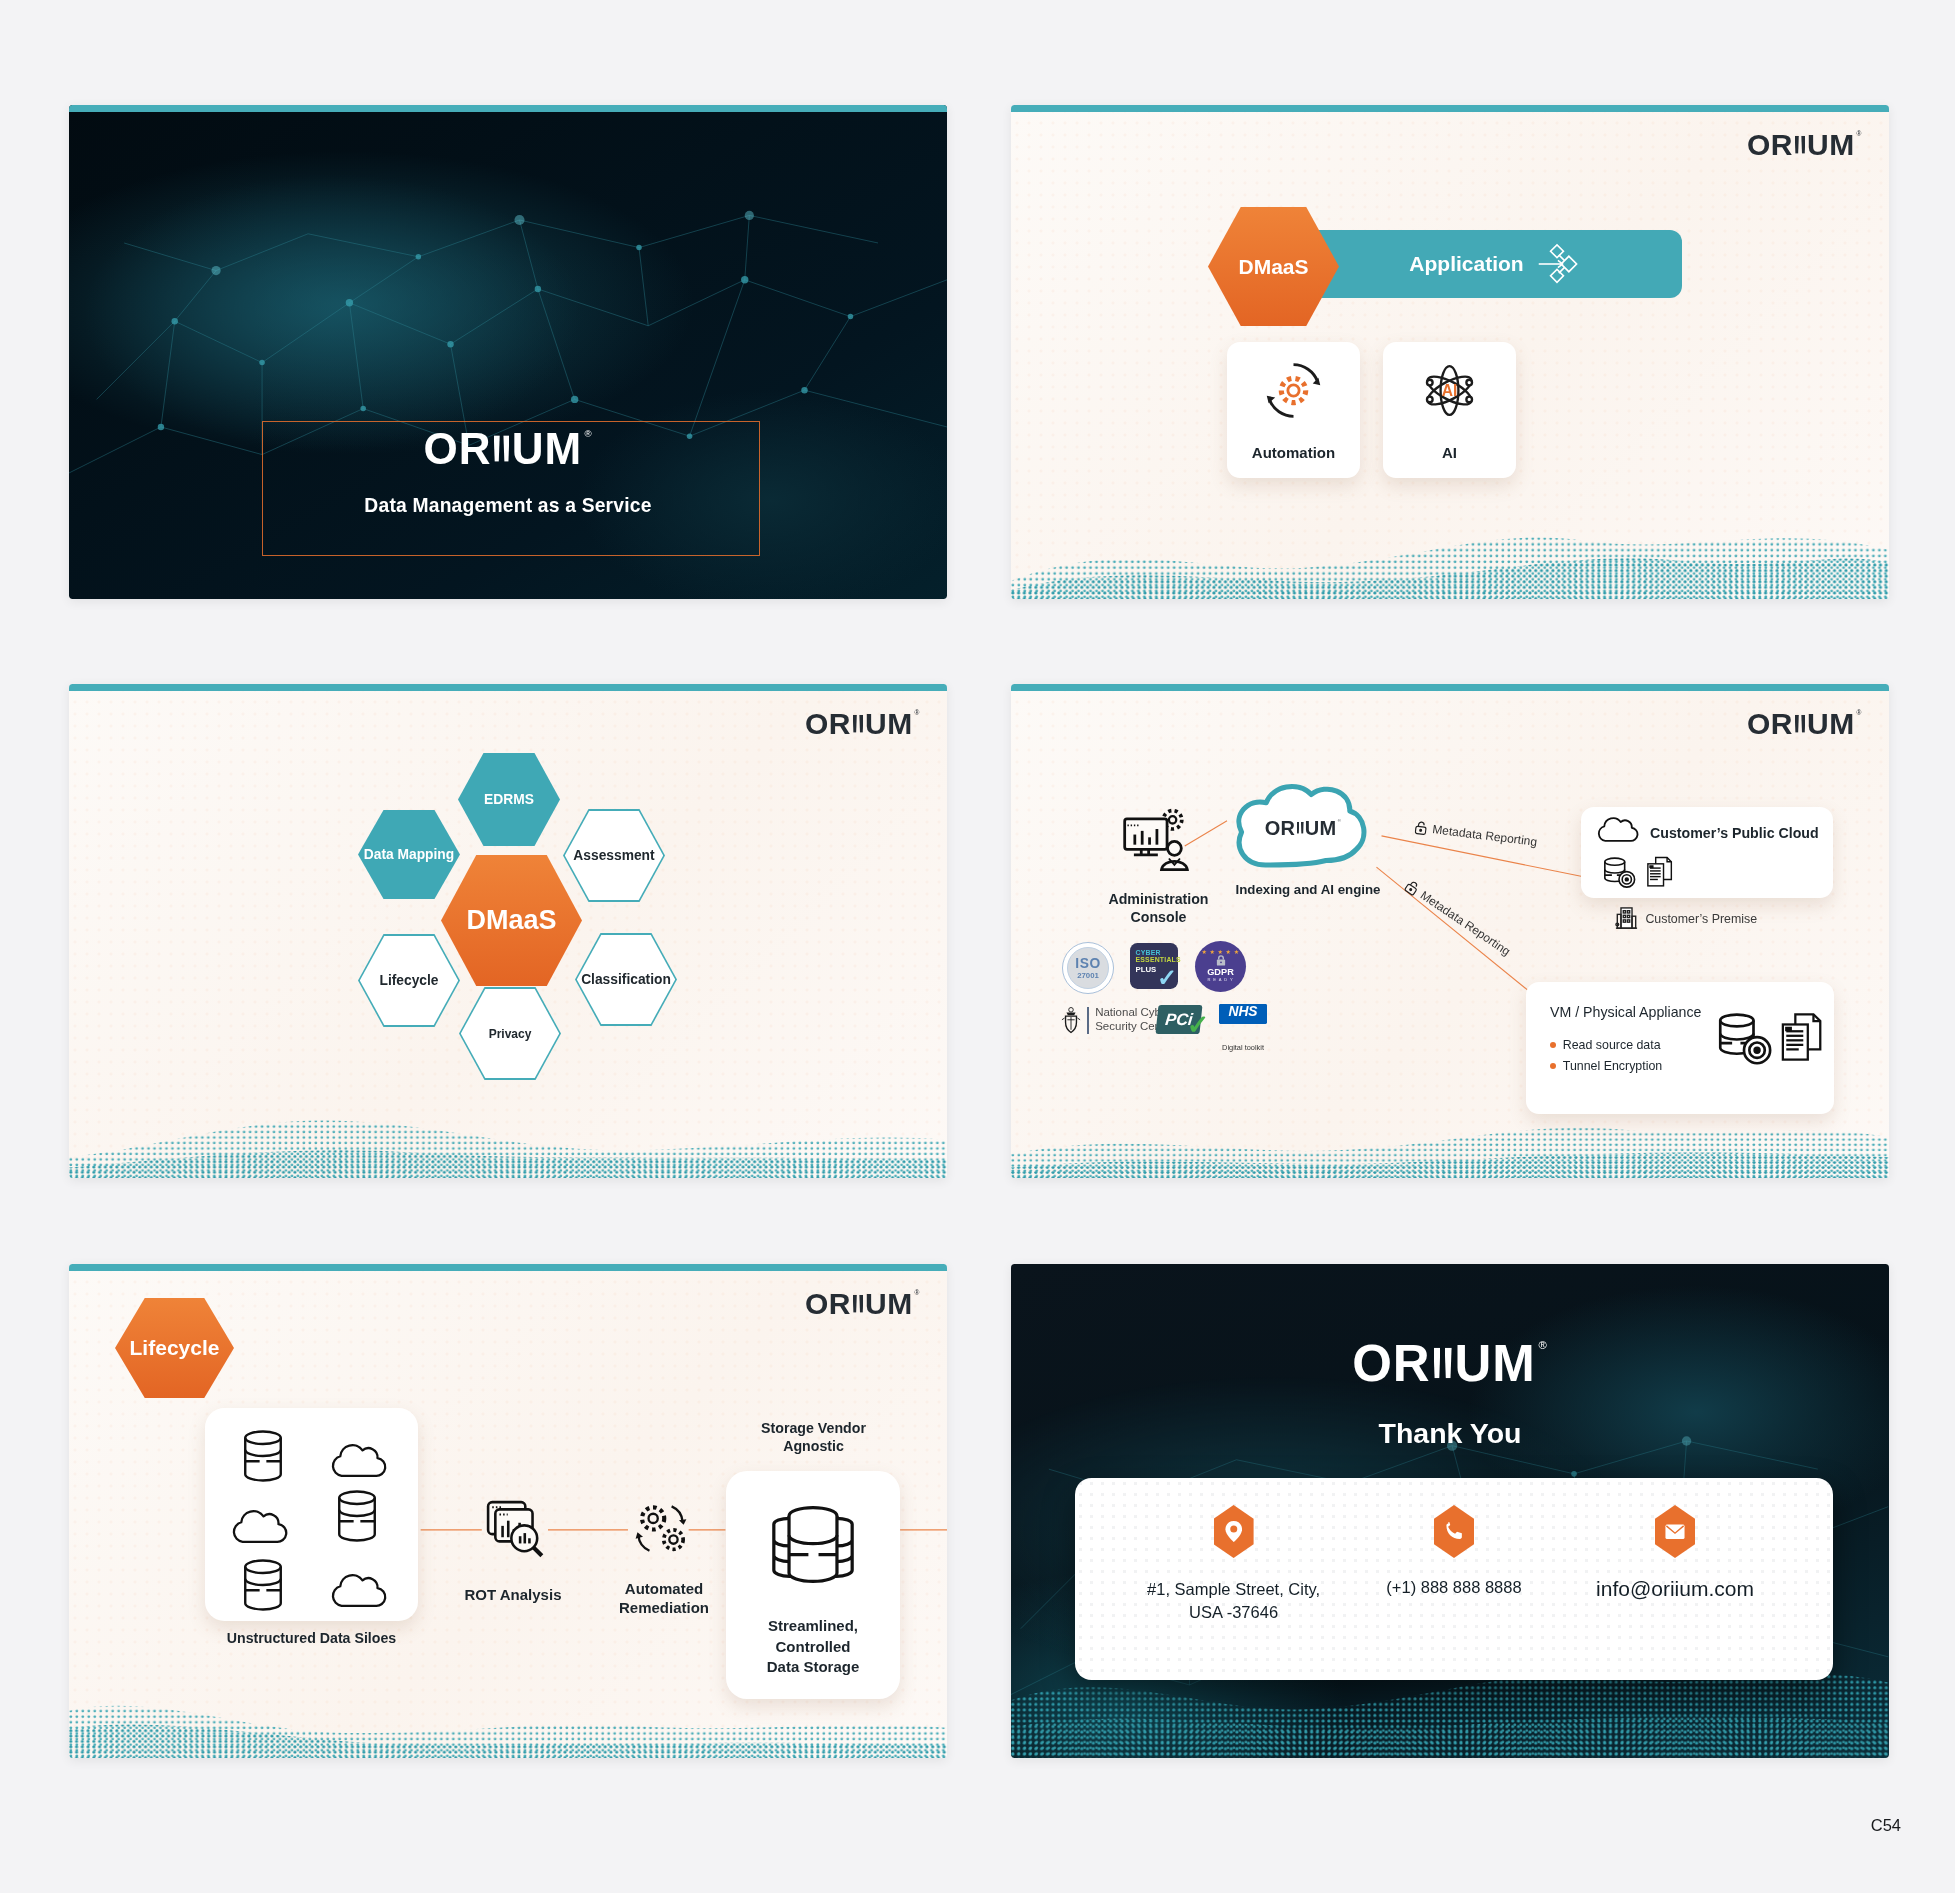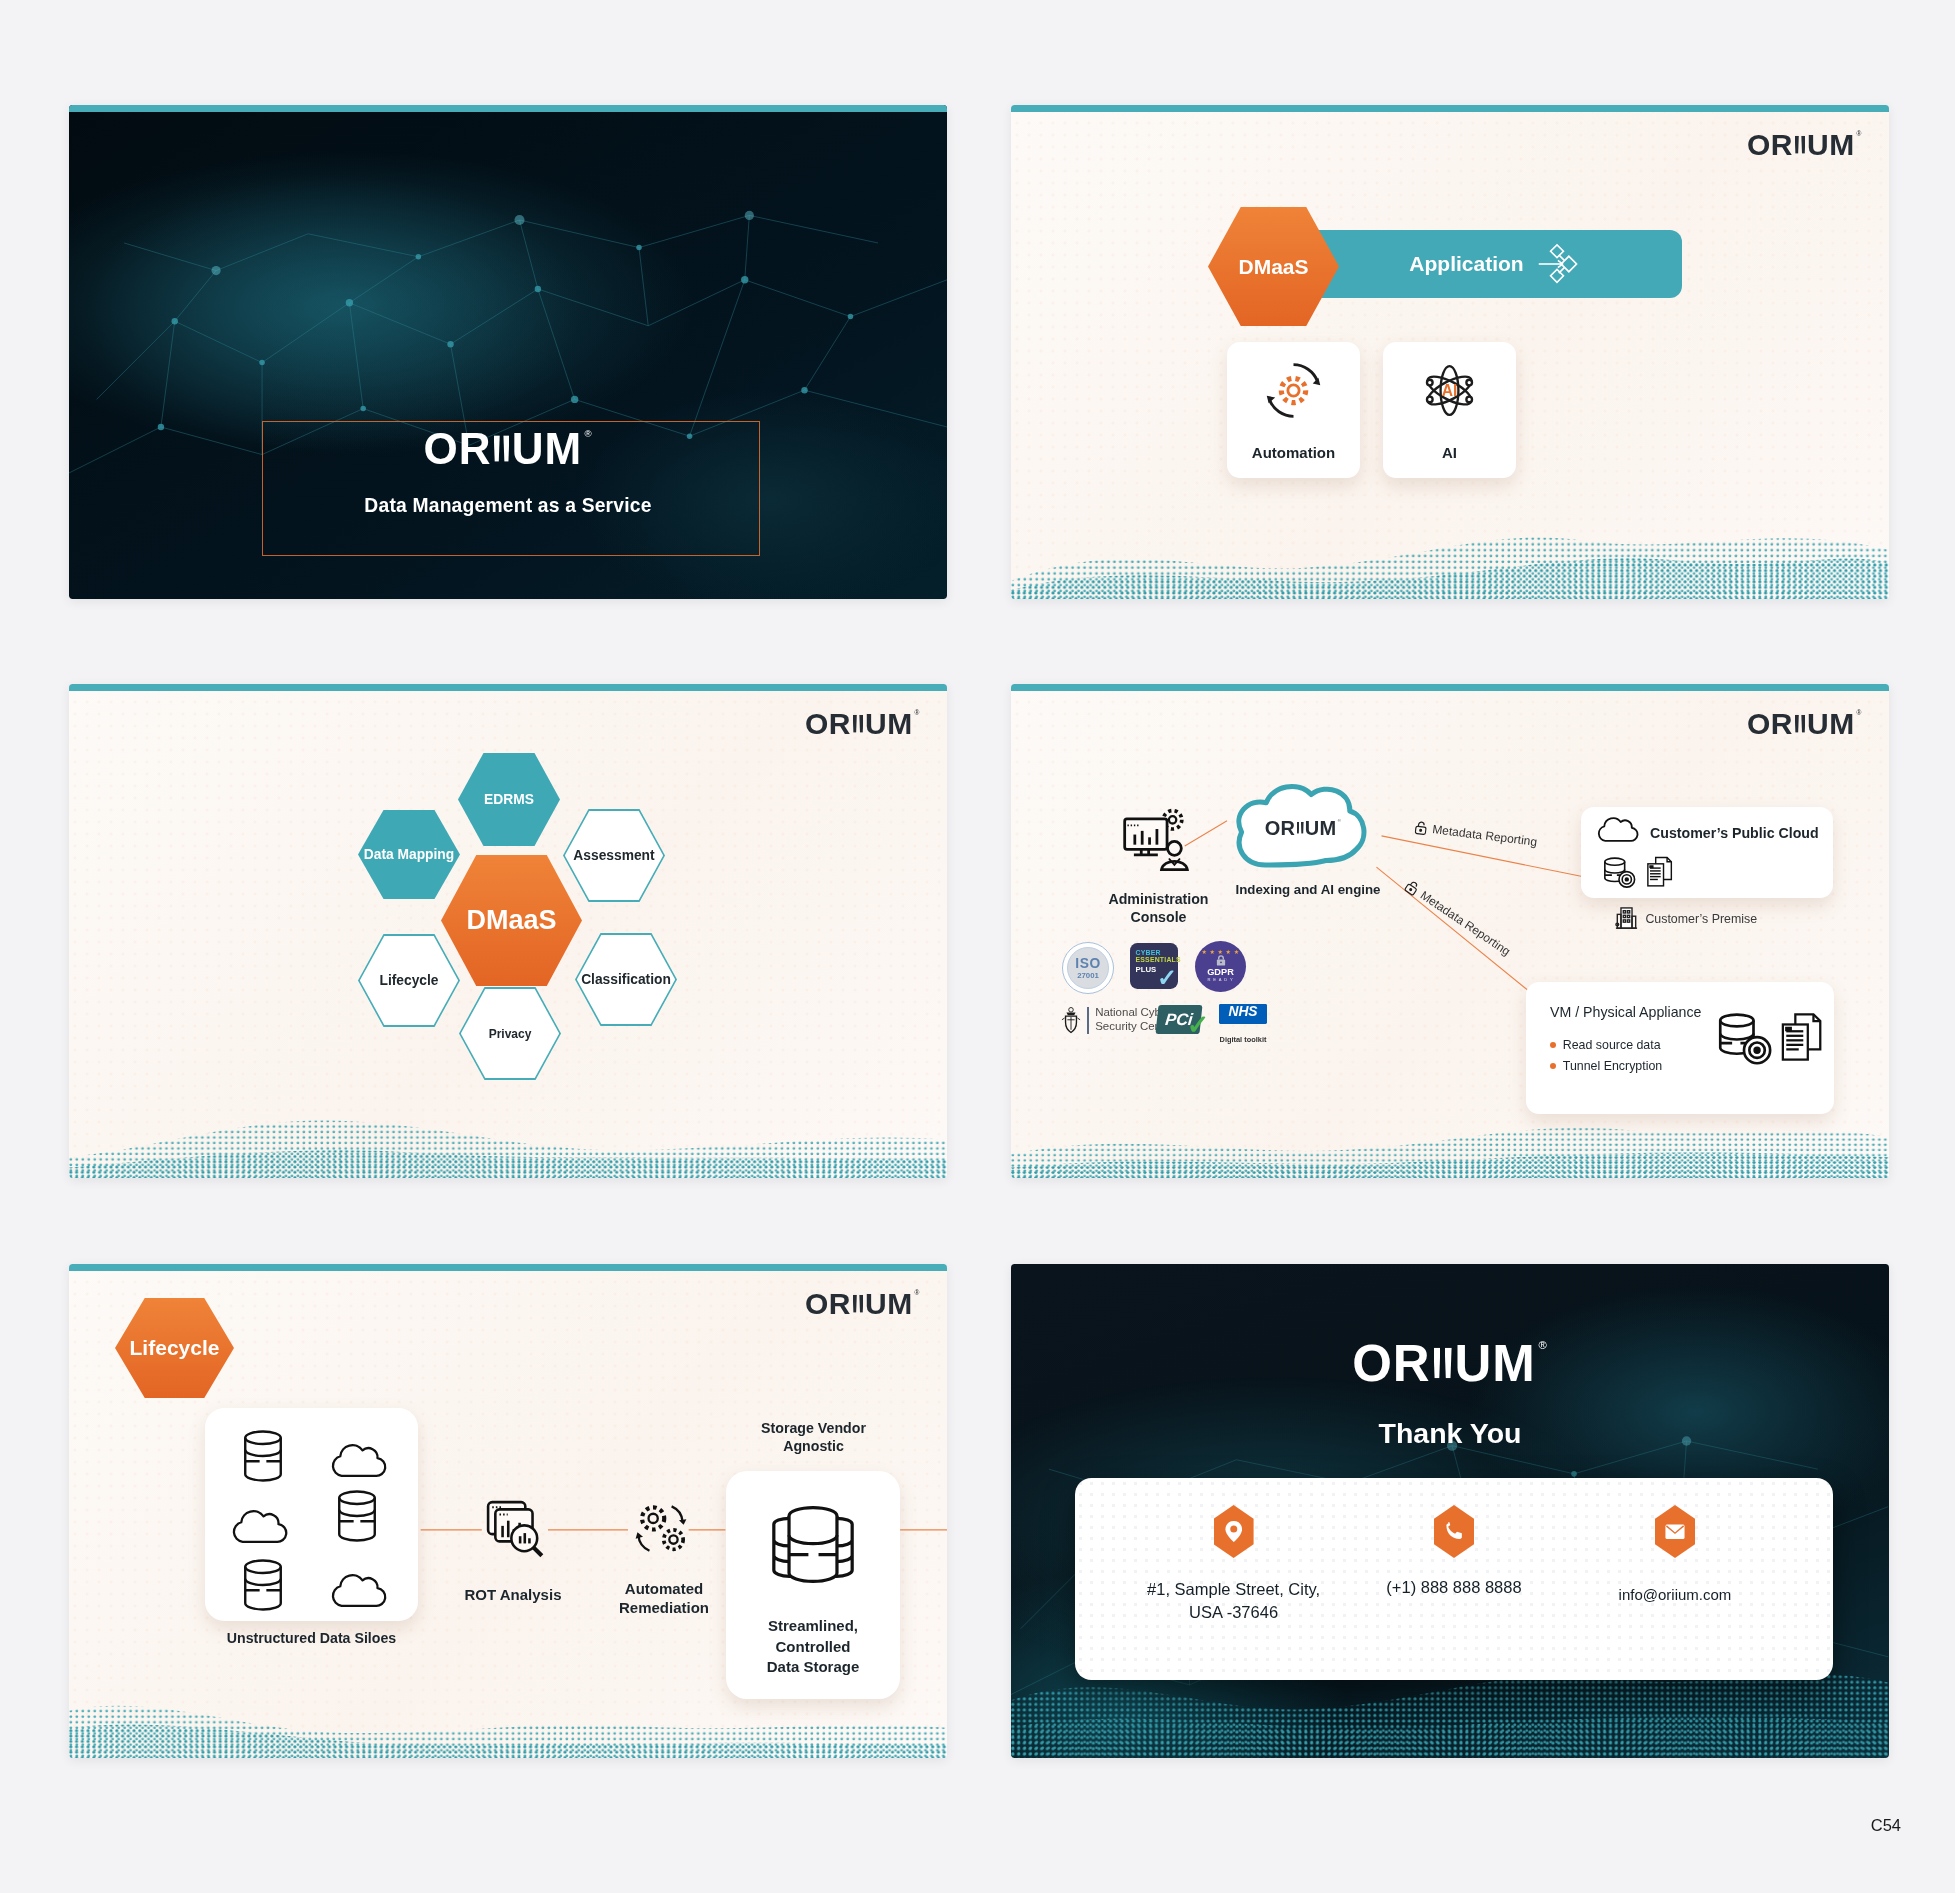--- a/index.html
+++ b/index.html
@@ -459,21 +459,21 @@
     <div style="position:absolute;left:146px;top:321px;z-index:3">
       <div style="width:44px;height:28.5px;background:#2e5f63;border-radius:2.8px;transform:skewX(-6deg);display:flex;align-items:center;justify-content:center">
         <span style="font-size:16.5px;font-weight:700;font-style:italic;color:#fff">PCi</span>
       </div>
       <span style="position:absolute;right:-8.3px;bottom:-7.4px;font-size:27px;font-weight:700;color:#46b14c">✓</span>
     </div>
     <div style="position:absolute;left:208px;top:320px;z-index:3;text-align:center">
       <div style="width:48px;height:20px;background:#005eb8;border-radius:1.4px;display:flex;align-items:flex-start;justify-content:center">
         <span style="font-size:13.8px;font-weight:700;font-style:italic;color:#fff">NHS</span>
       </div>
-      <div style="font-size:7.4px;font-weight:700;color:#333;margin-top:11px">Digital toolkit</div>
+      <div style="font-size:7.4px;font-weight:400;color:#333;margin-top:19px">Digital toolkit</div>
     </div>
   </div>
 
   <svg class="wave" viewBox="0 0 1910 230" height="92" preserveAspectRatio="none">
     <path d="M0 170 C 260 110 480 175 720 160 C 980 144 1120 86 1340 110 C 1560 134 1720 90 1910 128 L1910 230 L0 230 Z" fill="url(#pdots)" opacity=".9"></path>
     <path d="M0 204 C 300 170 560 205 840 192 C 1120 180 1380 150 1910 178 L1910 230 L0 230 Z" fill="url(#pdots2)"></path>
   </svg>
 </div>
 
 <div class="slide light" style="left:69px;top:1264px">
@@ -651,19 +651,19 @@
       <div class="lbl" style="left:0;right:0;top:100px;font-size:16.5px;color:#141f27">(+1) 888 888 8888</div>
     </div>
 
     <div style="position:absolute;left:469px;top:0;width:262px;height:100%">
       <div class="vhex" style="position:absolute;left:111px;top:27px;width:40px;height:53px">
         <svg width="20" height="15.6" viewBox="0 0 44 34">
           <rect x="1" y="1" width="42" height="32" rx="4" fill="#fff"></rect>
           <path d="M3 4 L22 20 L41 4" fill="none" stroke="#e8702d" stroke-width="3"></path>
         </svg>
       </div>
-      <div class="lbl" style="left:0;right:0;top:108px;font-size:15px;color:#141f27">info@oriium.com</div>
+      <div class="lbl" style="left:0;right:0;top:99px;font-size:21px;color:#141f27">info@oriium.com</div>
     </div>
   </div>
 </div>
 
 <div class="pagelabel">C54</div>
 
 
 </body></html>

